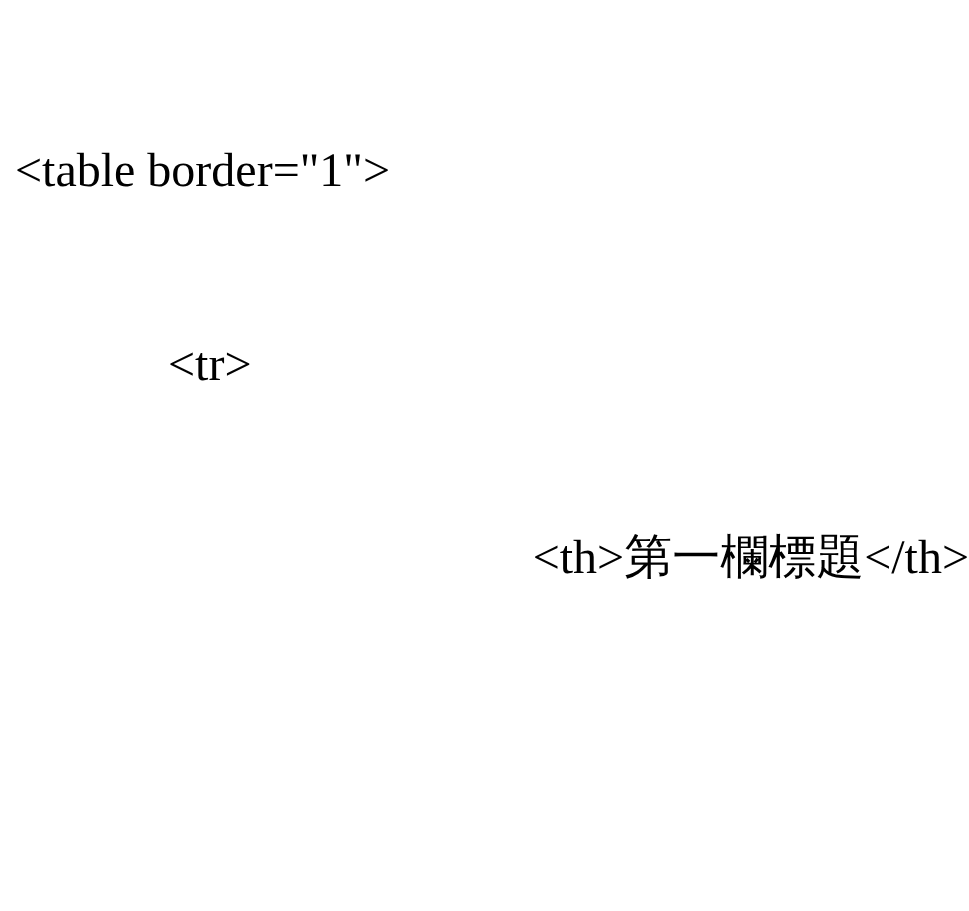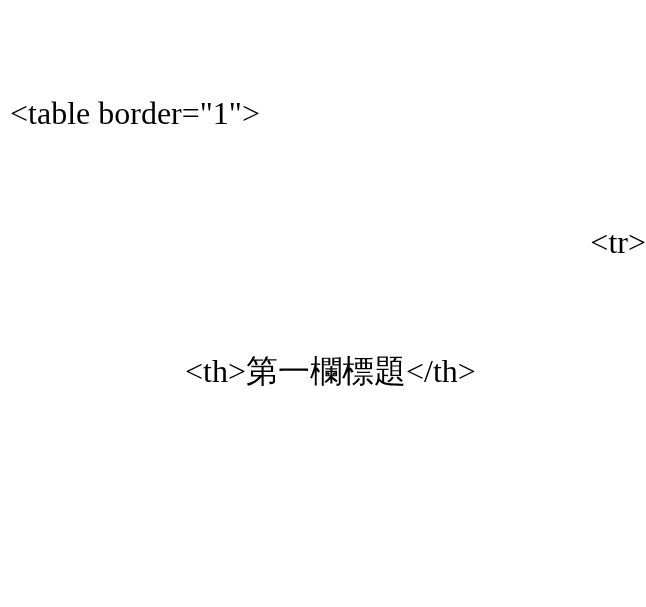--- a/index.html
+++ b/index.html
@@ -21,22 +21,22 @@
     color: #000000;
     padding: 6px 0 0 10px;
     white-space: pre;
   }
   .code-line {
     height: 43px;
   }
   
   .ind-0 { padding-left: 0px; }
   .ind-1 { padding-left: 58px; }
-  .ind-2 { padding-left: 102px; text-align: right; }
-  .ind-3 { padding-left: 175px; }
+  .ind-2 { padding-left: 102px; }
+  .ind-3 { padding-left: 175px; text-align: right; }
 </style>
 </head>
 <body>
 
 <div class="page">
   <div class="code-block">
     <div class="code-line ind-0">&lt;table border="1"&gt;</div>
     <div class="code-line ind-2">&lt;tr&gt;</div>
     <div class="code-line ind-3">&lt;th&gt;第一欄標題&lt;/th&gt;</div>
     

